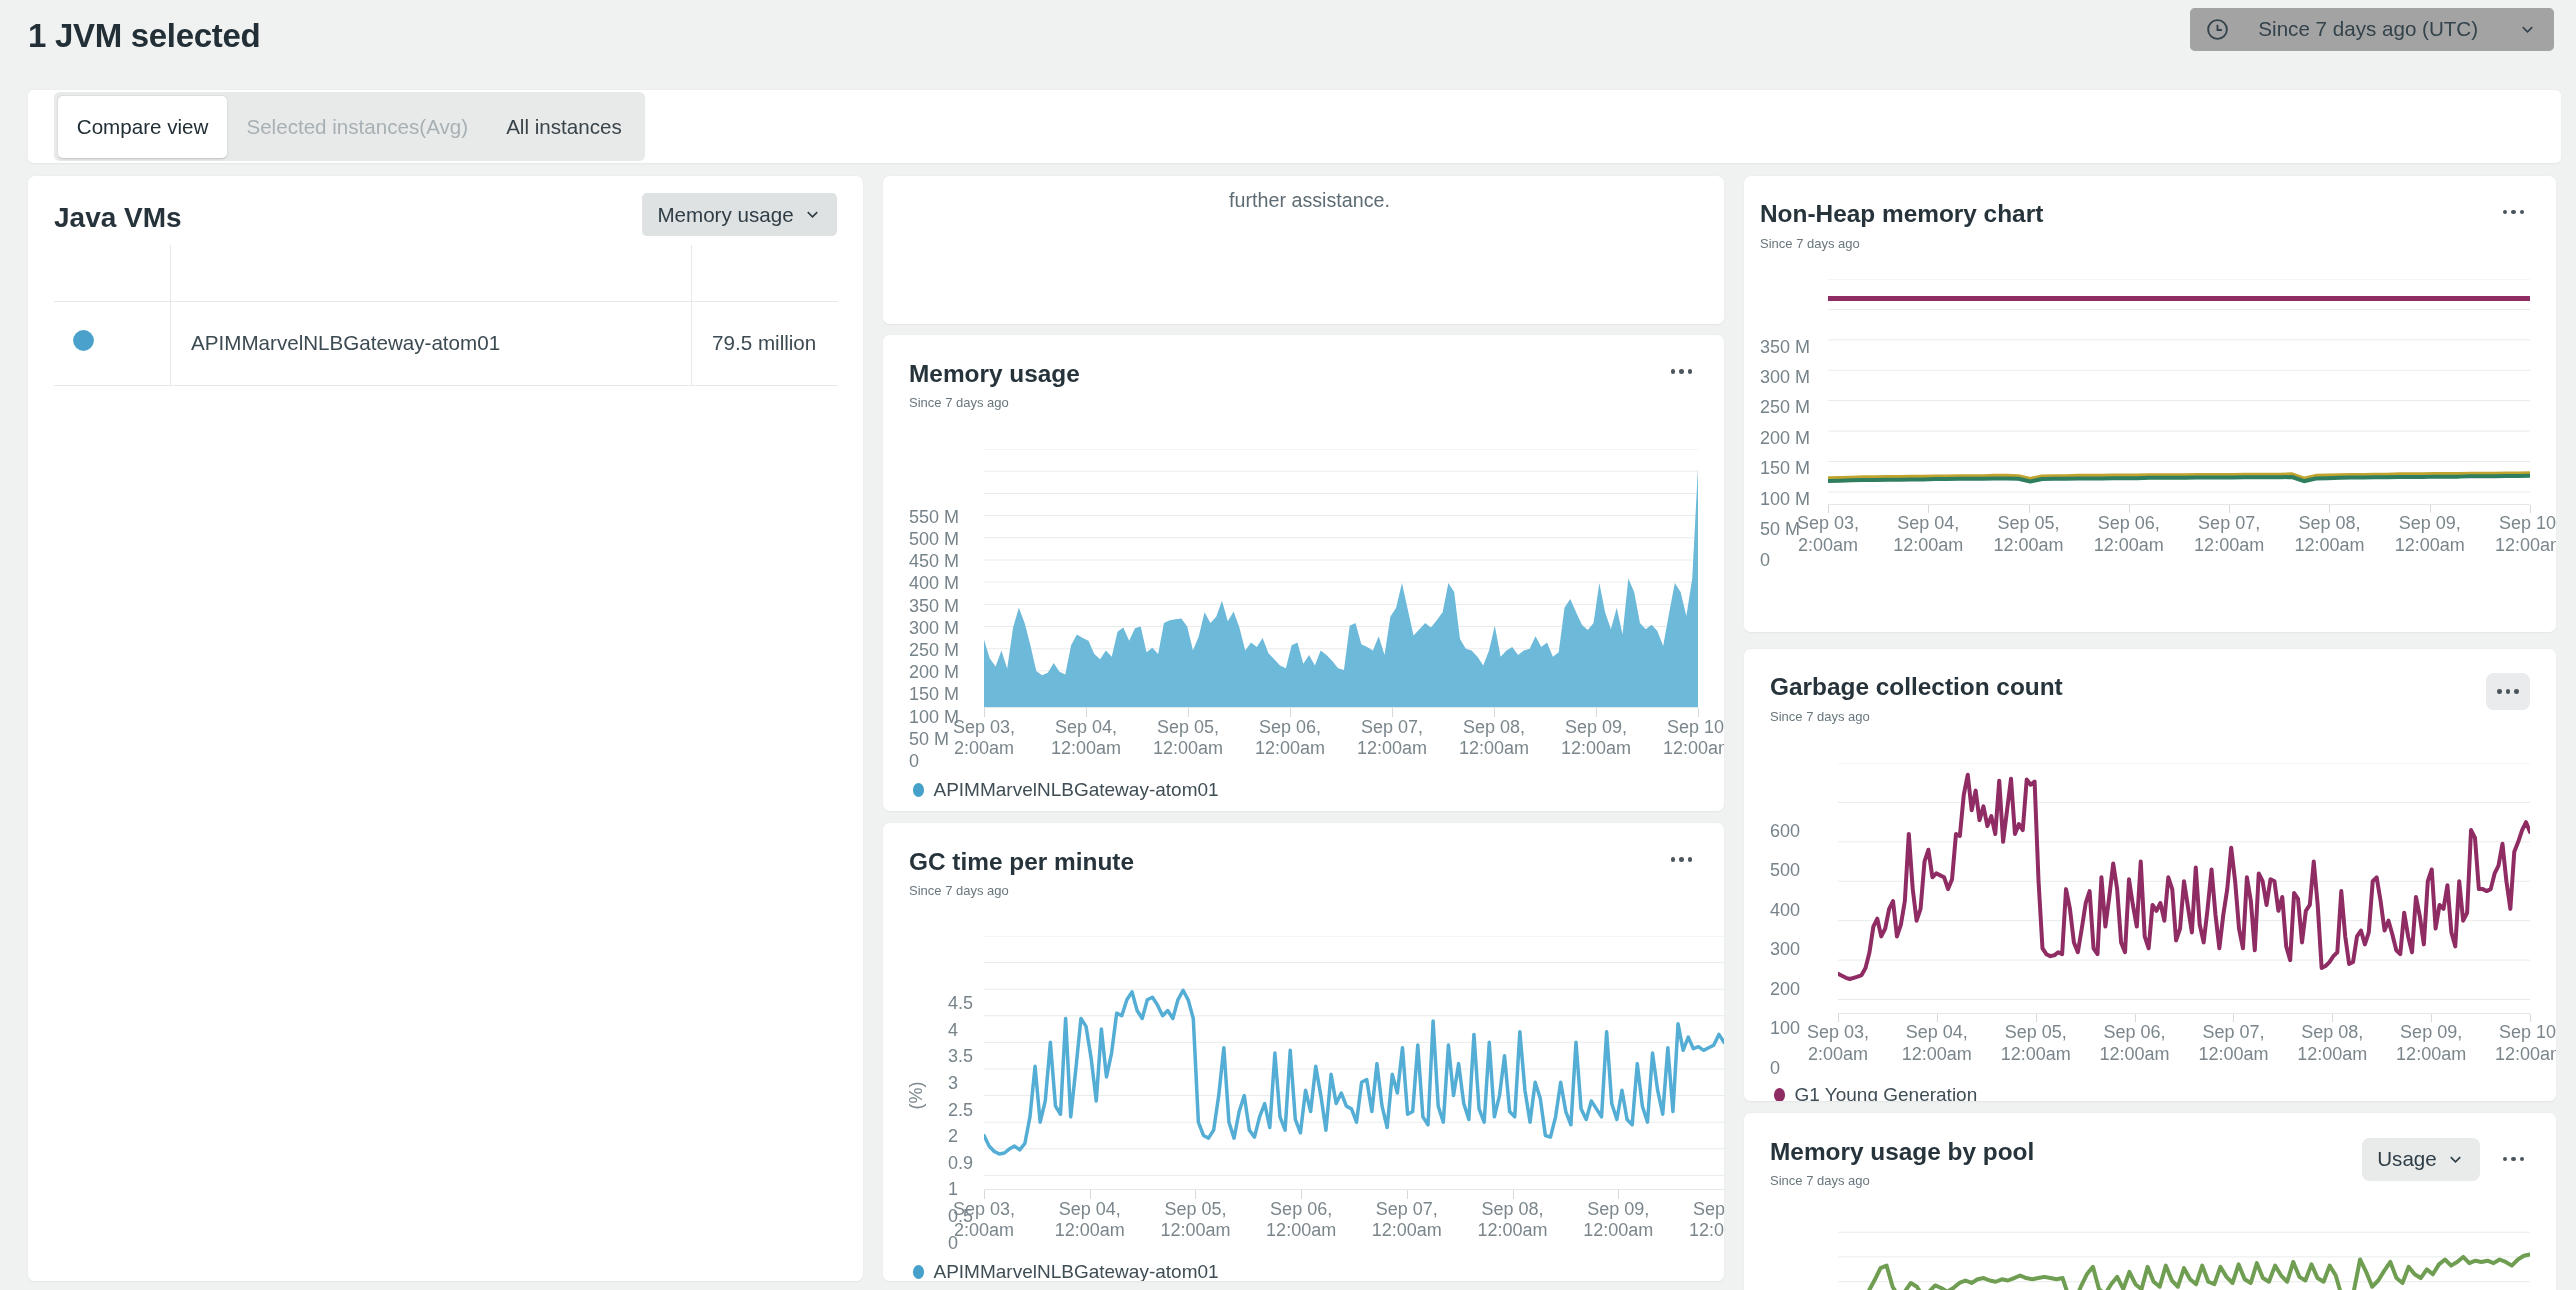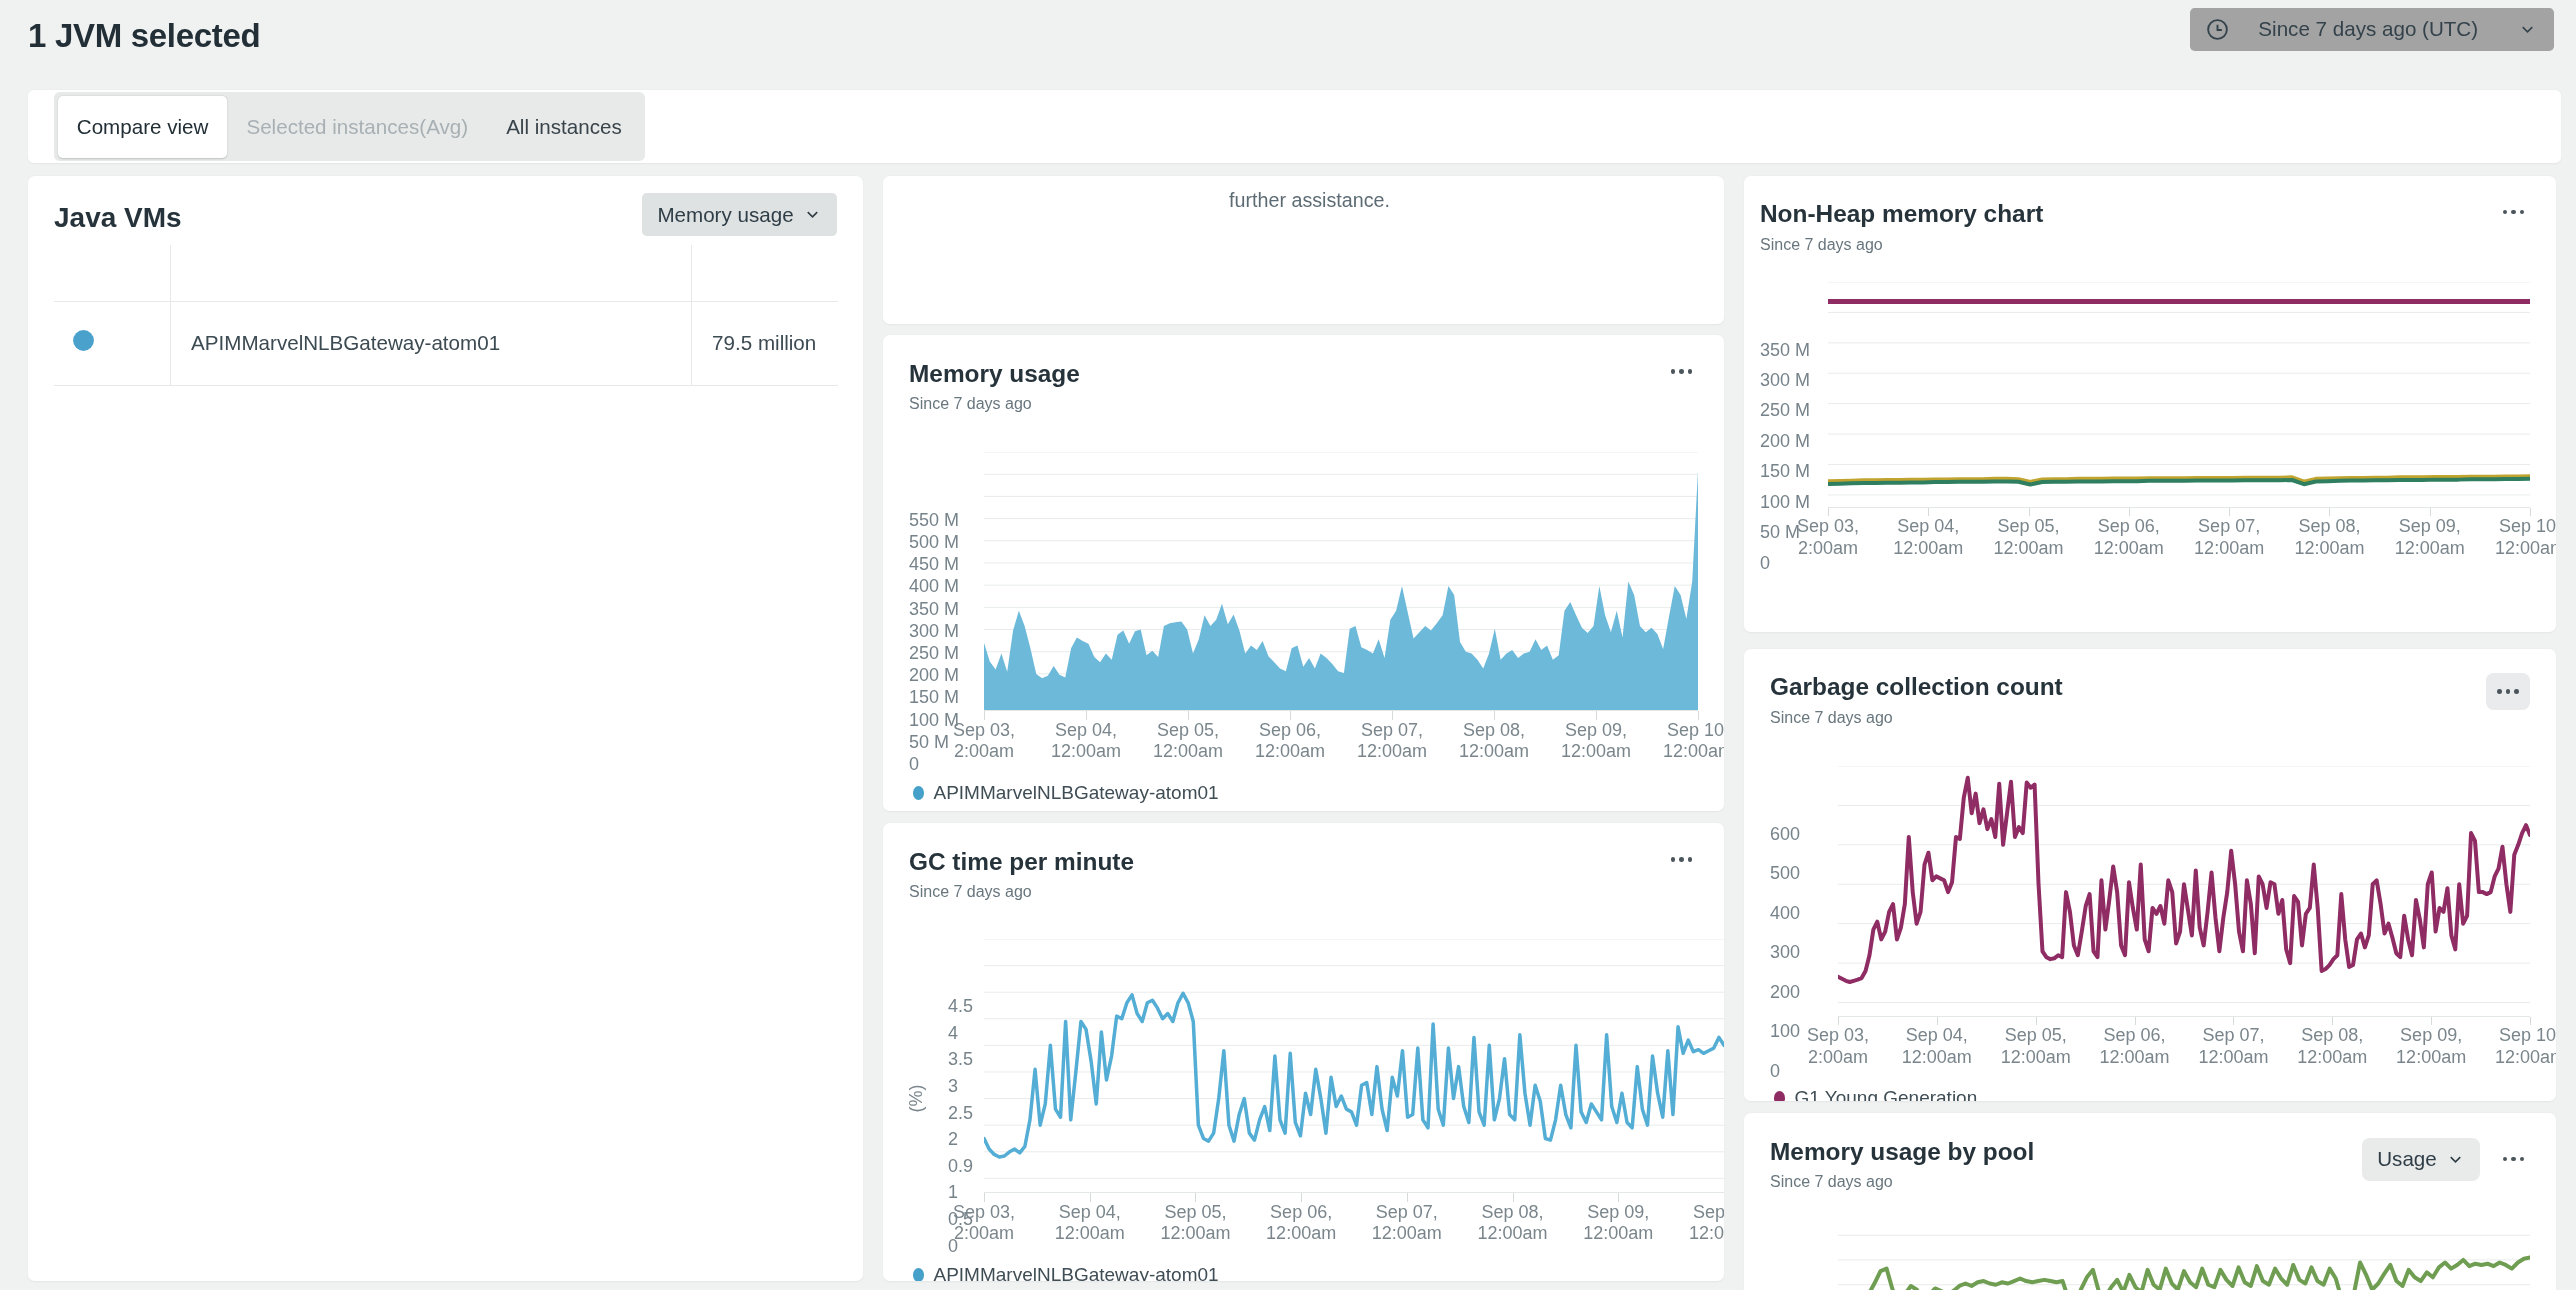--- a/index.html
+++ b/index.html
@@ -41,21 +41,21 @@
   .jvm-table tr.hdr td { height:56px; border-bottom:0.9px solid #e7e9e9; }
   .jvm-table tr.row td { height:84px; }
   .cell-pad { padding-left:20.6px; }
   .icon-cell { padding-left:17px; }
 
   
   .msg-card { height:148px; display:flex; justify-content:center; }
   .msg-text { font-size:19.7px; color:#5d6c74; margin-top:13px; }
   .chart-card { padding:24.4px 26px; position:relative; }
   .c-title { font-size:24.4px; font-weight:bold; color:#26333b; }
-  .c-sub { font-size:16px; color:#68767d; margin-top:7.5px; }
+  .c-sub { font-size:13px; color:#68767d; margin-top:7.5px; }
   .head-actions { display:flex; align-items:center; gap:17px; }
   .dots { display:flex; gap:3.8px; align-items:center; background:none; border:none; padding:9.4px 5.6px; cursor:pointer; }
   .dots i { width:4.7px; height:4.7px; border-radius:50%; background:#4a565c; display:block; }
   .dots.boxed { background:#e9ebec; border-radius:7.5px; padding:16px 11.3px; }
 
   .h-memory { height:476px; } .h-gctime { height:458px; }
   .h-nonheap { height:456px;padding-left:16px; } .h-gccount { height:452px; } .h-pool { height:190px; }
 
   .chart-row { display:flex; }
   .y-gutter { width:75px; flex:none; position:relative; }

